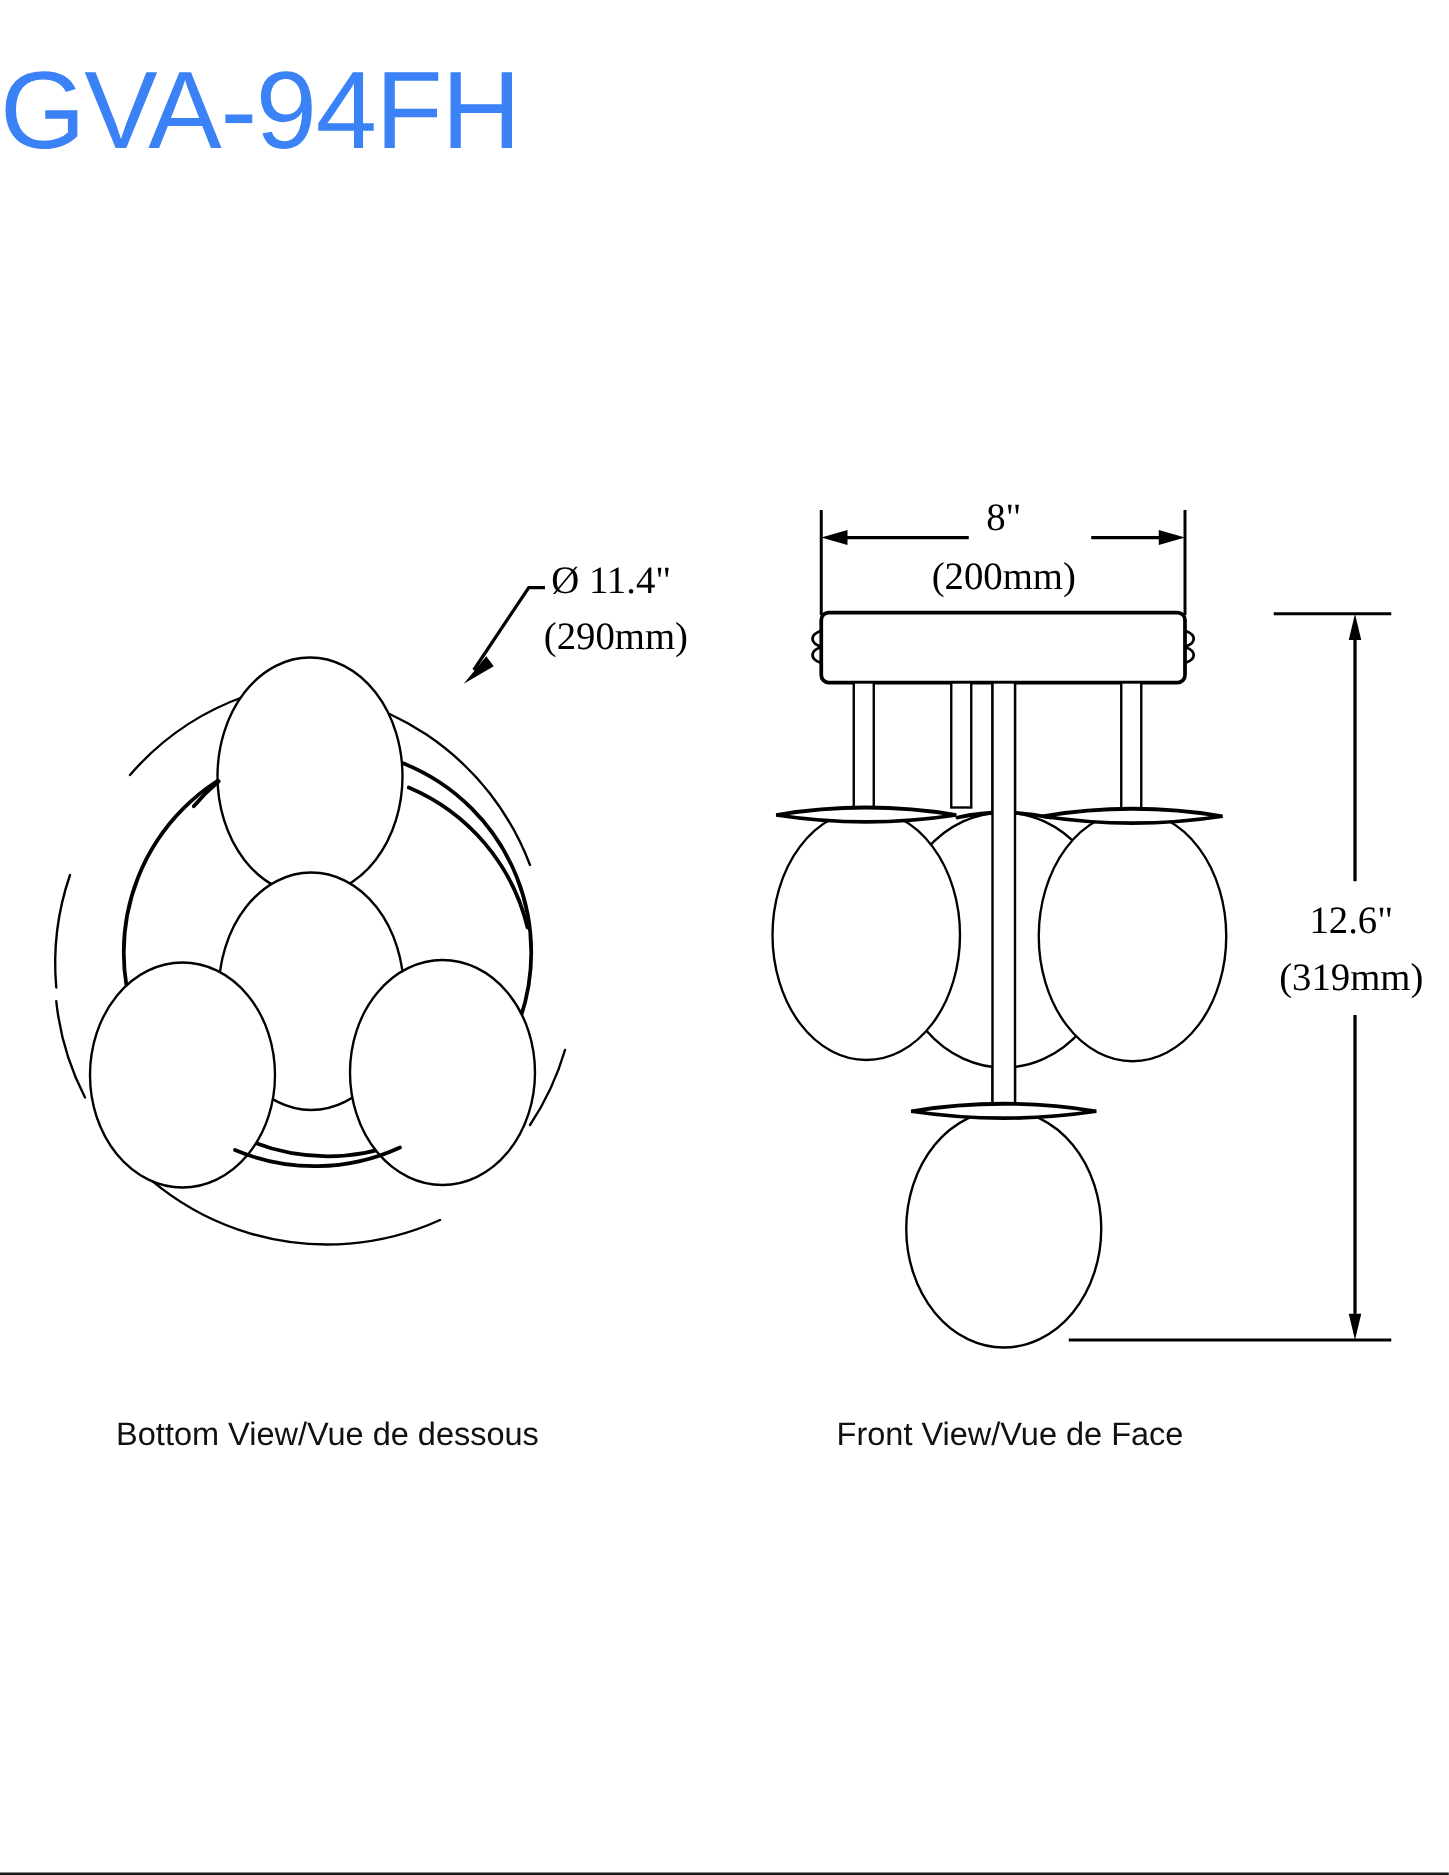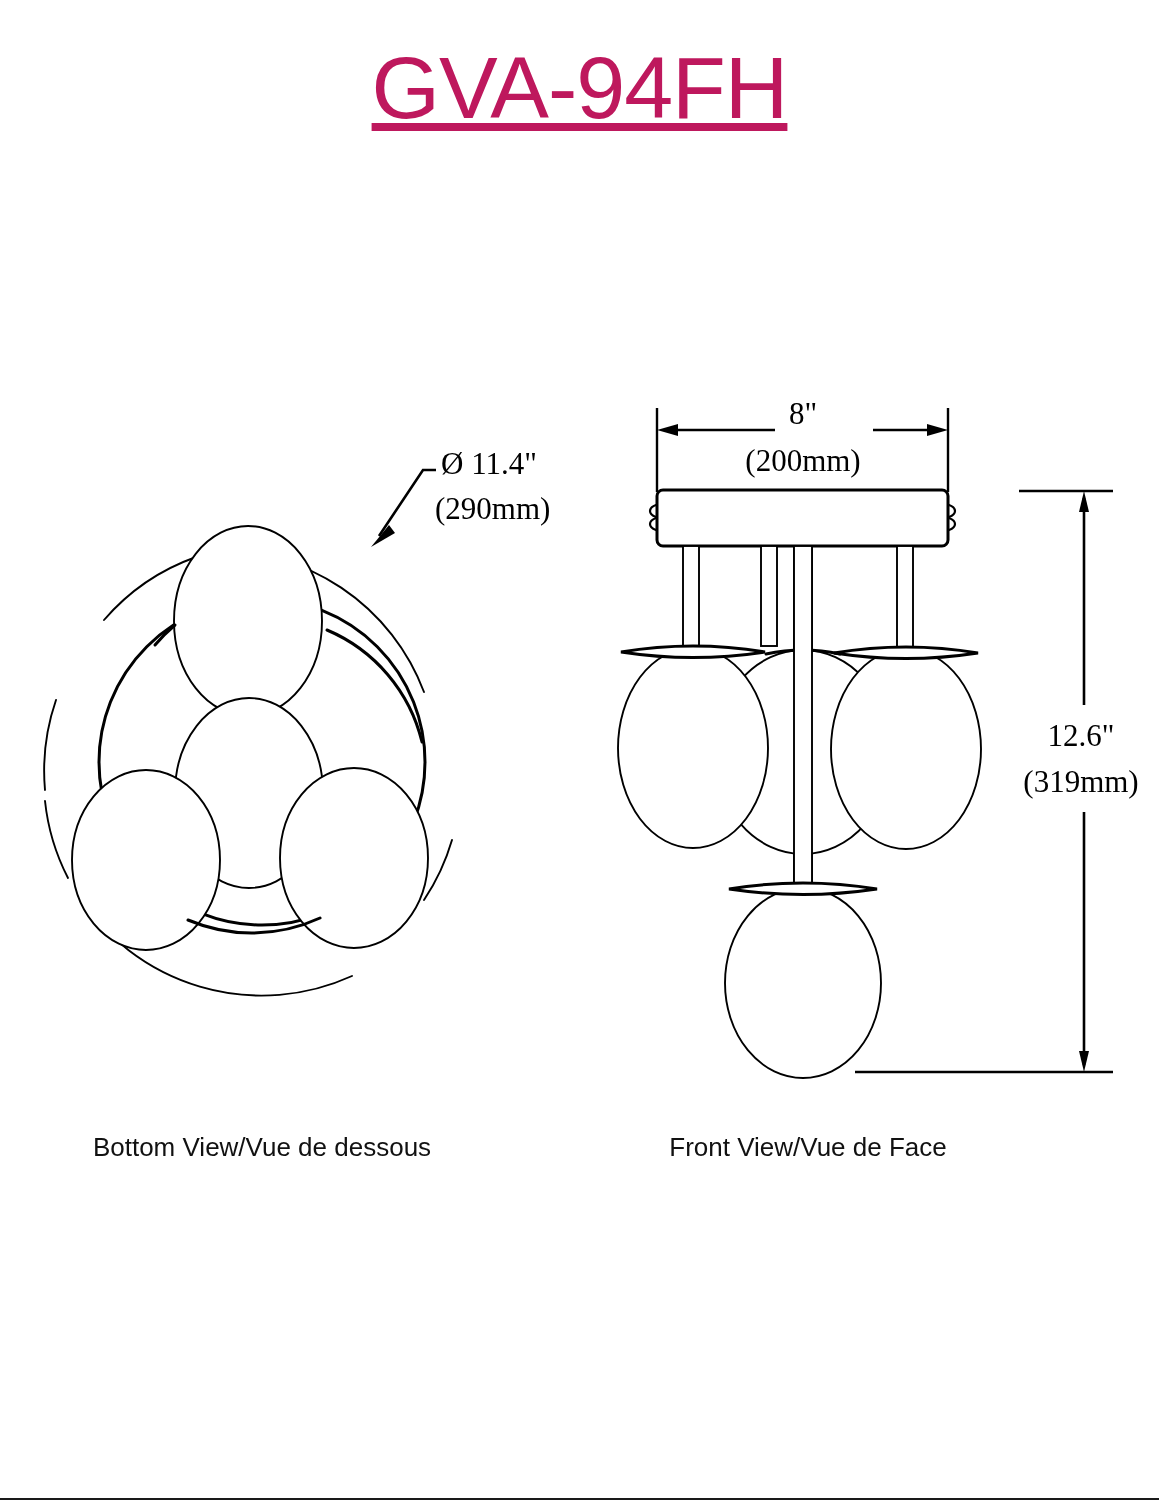--- a/index.html
+++ b/index.html
@@ -22,28 +22,26 @@
     height: 1500px;
     background: #ffffff;
     border-bottom: 2px solid #1a1a1a;
     box-sizing: border-box;
   }
   #page-title {
     position: absolute;
     left: 0;
     top: 44px;
     width: 1159px;
-    text-align: center;
     font-family: "Liberation Sans", sans-serif;
     font-size: 88px;
     font-weight: 400;
     letter-spacing: -1px;
     line-height: 1;
-    color: #be185d;
-    text-decoration: underline;
+    color: #3b82f6;
   }
   svg.drawing {
     position: absolute;
     left: 0;
     top: 0;
     width: 1159px;
     height: 1500px;
   }
   .cap-text {
     font-family: "Liberation Sans", sans-serif;

